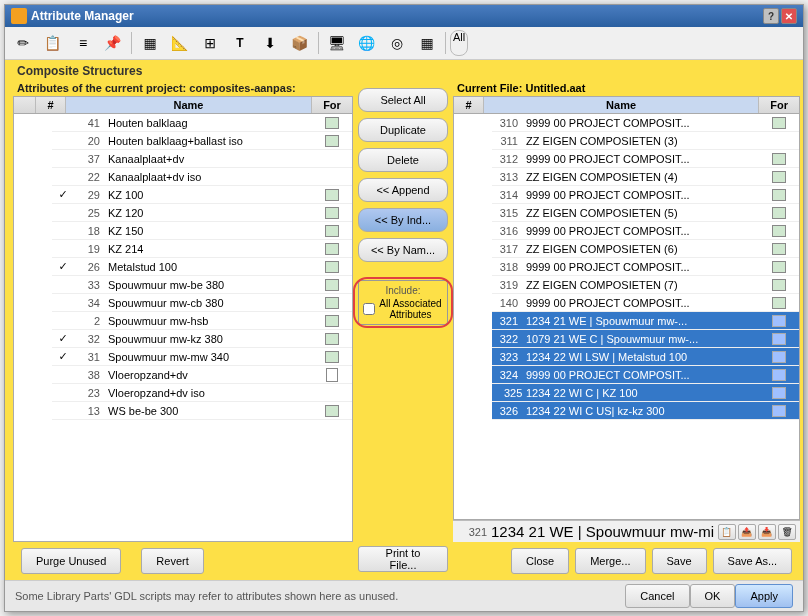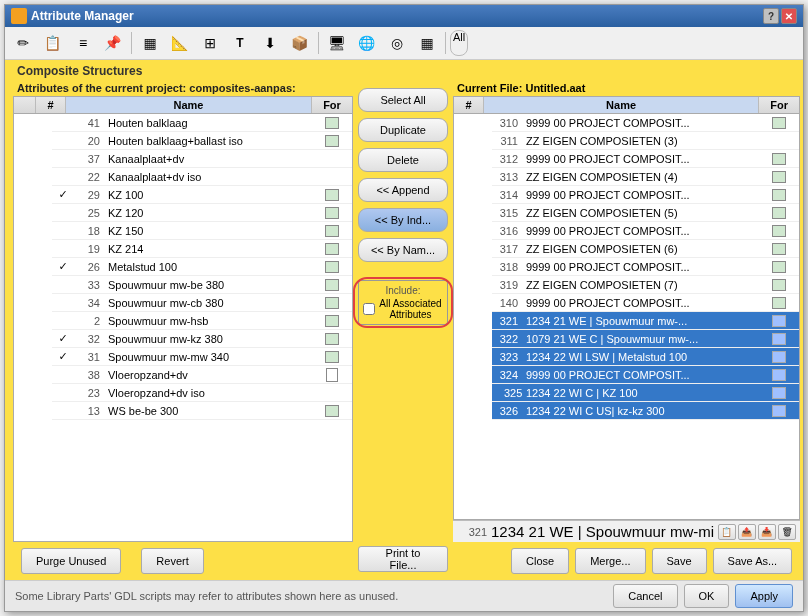--- a/index.html
+++ b/index.html
@@ -346,21 +346,20 @@
       padding: 3px 10px;
       font-size: 11px;
       color: #555;
       display: flex;
       align-items: center;
       justify-content: space-between;
       flex-shrink: 0;
     }
     .status-right {
       display: flex;
-      gap: 6px;
       align-items: center;
     }
     .status-btn {
       height: 24px;
       padding: 0 14px;
       background: linear-gradient(to bottom, #f8f8f8, #e0e0e0);
       border: 1px solid #aaa;
       border-radius: 3px;
       font-size: 11px;
       cursor: pointer;

